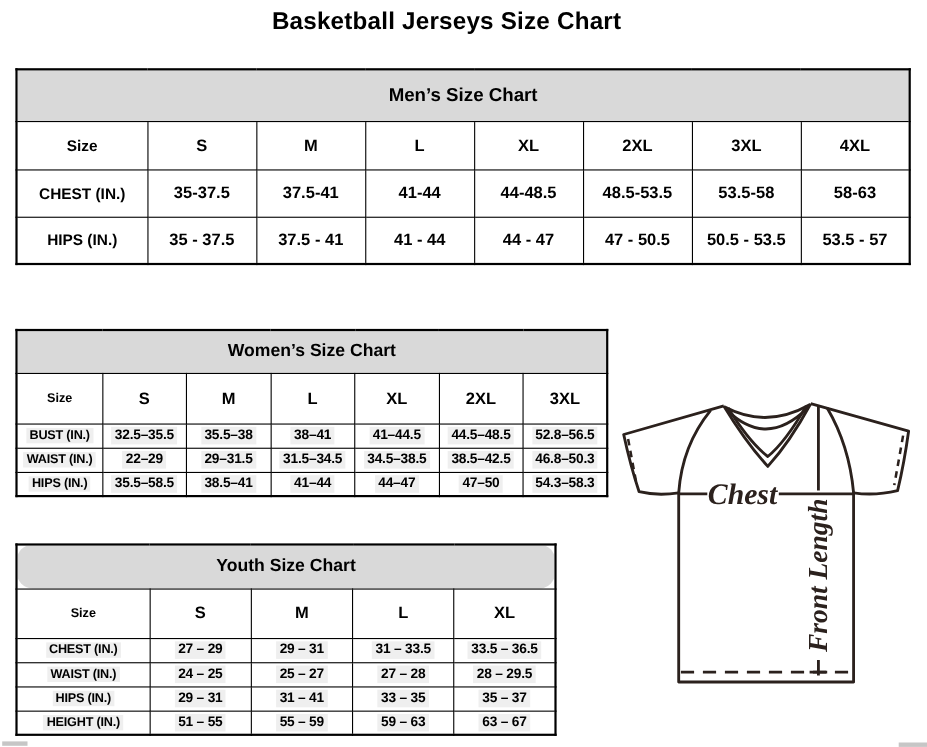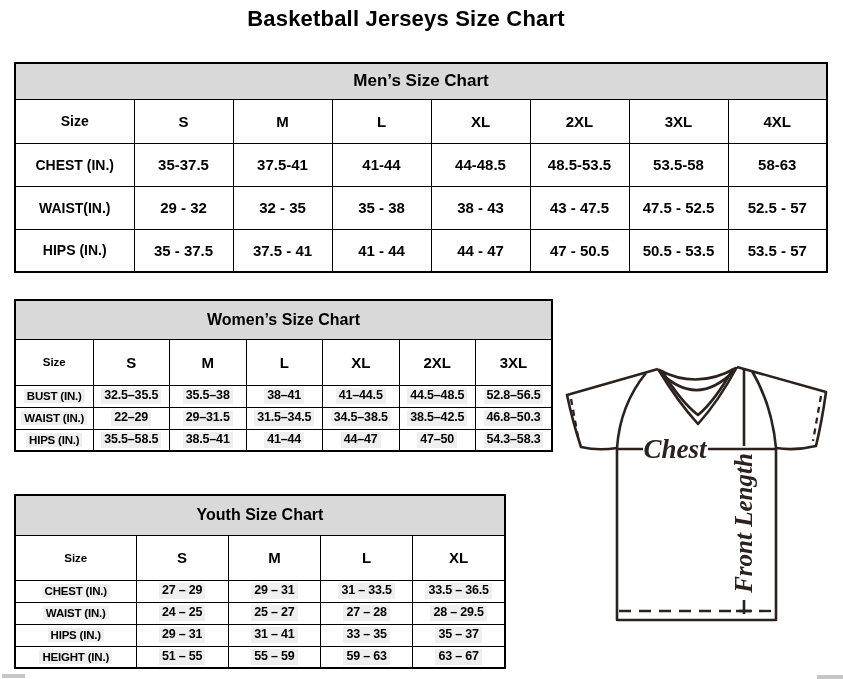--- a/index.html
+++ b/index.html
@@ -16,35 +16,35 @@
     background:#fff;border:2.4px solid #000;
   }
   table.size-table td{
     border:1.5px solid #000;text-align:center;vertical-align:middle;
     font-weight:bold;padding:0;overflow:hidden;white-space:nowrap;
   }
   tr.hdr td{background:#d9d9d9;}
   
   .men{left:14px;top:62px;width:814px;}
   .men col.label{width:119px;}
-  .men tr.hdr{height:36px;}  .men tr.hdr td{font-size:17px;}
+  .men tr.hdr{height:47px;}  .men tr.hdr td{font-size:17px;}
   .men tr.sizes{height:44px;font-size:15px;}
   .men tr.data{height:43px;font-size:15px;}
   .men td.lbl{font-size:14px;}
   
   .women{left:14px;top:299px;width:539px;}
   .women col.label{width:78px;}
   .women tr.hdr{height:39px;border-radius:16px;}  .women tr.hdr td{font-size:16px;}
   .women tr.sizes{height:46px;font-size:15px;}
   .women tr.data{height:22px;font-size:12.5px;}
   .women td.lbl{font-size:11.5px;}
   
   .youth{left:14px;top:494px;width:492px;}
   .youth col.label{width:121px;}
-  .youth tr.hdr{height:40px;}  .youth tr.hdr td{font-size:16px;}
+  .youth tr.hdr{height:40px;}  .youth tr.hdr td{font-size:16px;border-radius:15px;}
   .youth tr.sizes{height:45px;font-size:15px;}
   .youth tr.data{height:22px;font-size:12.5px;}
   .youth td.lbl{font-size:11.5px;}
   .hl{background:#efefef;padding:0 3px;letter-spacing:-.2px;display:inline-block;line-height:1.25;}
   
   .jersey{position:absolute;left:556px;top:360px;width:282px;height:265px;}
   .jersey text{fill:#2b211d;font-family:"Liberation Serif",serif;font-style:italic;font-weight:bold;}
   
   .sb{position:absolute;height:4px;background:#c6c6c6;}
   .sb-left{left:2px;top:674px;width:23px;}
@@ -84,30 +84,20 @@
     <td class="lbl">CHEST (IN.)</td>
     <td>35-37.5</td>
     <td>37.5-41</td>
     <td>41-44</td>
     <td>44-48.5</td>
     <td>48.5-53.5</td>
     <td>53.5-58</td>
     <td>58-63</td>
   </tr>
   <tr class="data">
-    <td class="lbl">WAIST(IN.)</td>
-    <td>29 - 32</td>
-    <td>32 - 35</td>
-    <td>35 - 38</td>
-    <td>38 - 43</td>
-    <td>43 - 47.5</td>
-    <td>47.5 - 52.5</td>
-    <td>52.5 - 57</td>
-  </tr>
-  <tr class="data">
     <td class="lbl">HIPS (IN.)</td>
     <td>35 - 37.5</td>
     <td>37.5 - 41</td>
     <td>41 - 44</td>
     <td>44 - 47</td>
     <td>47 - 50.5</td>
     <td>50.5 - 53.5</td>
     <td>53.5 - 57</td>
   </tr>
 </tbody>

